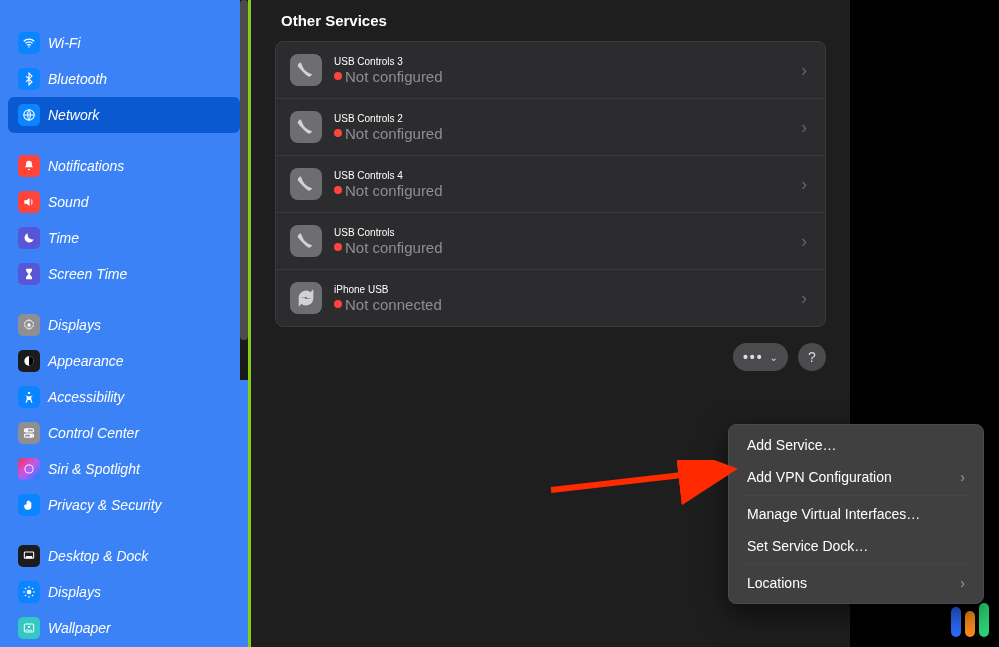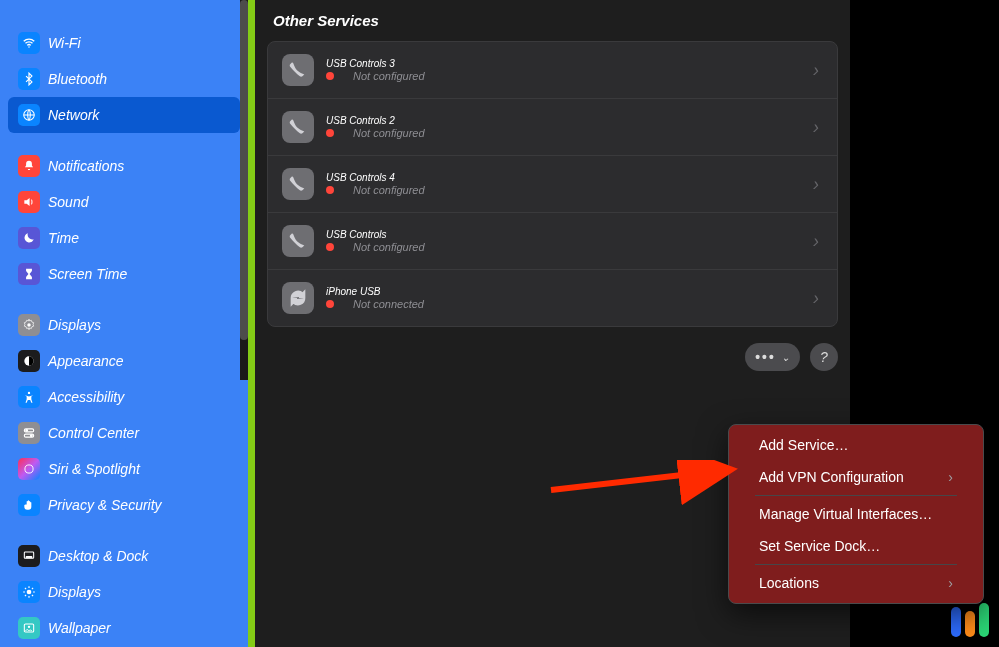--- a/index.html
+++ b/index.html
@@ -24,37 +24,37 @@
   .i-screentime { background: #5856d6; }
   .i-general { background: #8e8e93; }
   .i-appearance { background: #1c1c1e; }
   .i-accessibility { background: #0a84ff; }
   .i-control { background: #8e8e93; }
   .i-siri { background: linear-gradient(135deg,#ff2d55,#bf5af2,#0a84ff); }
   .i-privacy { background: #0a84ff; }
   .i-desktop { background: #1c1c1e; }
   .i-displays { background: #0a84ff; }
   .i-wallpaper { background: #34c8c4; }
-  .main { flex: 1; border-left: 7px solid #84cc16; padding: 10px 12px; overflow: visible; position: relative; font-style: italic; }
+  .main { flex: 1; border-left: 3px solid #84cc16; padding: 10px 24px; overflow: visible; position: relative; }
   .section-title { font-weight: 700; font-size: 15px; color: #ffffff; margin-bottom: 12px; margin-left: 6px; margin-top: 2px; }
   .services { background: #2c2c2e; border: 1px solid #3a3a3c; border-radius: 8px; }
   .service-row { display: flex; align-items: center; padding: 12px 14px; border-bottom: 1px solid #3a3a3c; cursor: pointer; position: relative; }
   .service-row:last-child { border-bottom: none; }
   .sv-icon { width: 32px; height: 32px; background: #6e6e72; border-radius: 8px; display: flex; align-items: center; justify-content: center; margin-right: 12px; flex-shrink: 0; }
   .sv-icon svg { width: 22px; height: 22px; fill: #d1d1d6; }
   .sv-text { flex: 1; }
   .sv-name { font-size: 10px; color: #fff; }
-  .sv-status { font-size: 11px; color: #8e8e93; display: flex; align-items: center; gap: 19px; margin-top: 1px; }
+  .sv-status { font-size: 15px; color: #8e8e93; display: flex; align-items: center; gap: 3px; margin-top: 1px; }
   .dot { width: 8px; height: 8px; border-radius: 50%; background: #ff453a; display: inline-block; }
   .chev { color: #656569; font-size: 18px; padding: 0 4px; }
   .actions { display: flex; justify-content: flex-end; gap: 10px; margin-top: 16px; }
   .circle-btn { min-width: 28px; height: 28px; border-radius: 28px; background: #4b4b4e; display: flex; align-items: center; justify-content: center; cursor: pointer; padding: 0 10px; color: #dcdcdc; font-size: 14px; gap: 6px; }
   .dots { letter-spacing: 2px; font-weight: 700; }
 
-  .popup { position: absolute; top: 424px; left: 728px; width: 256px; background: #7f1d1d; border: 1px solid #4a4a4c; border-radius: 8px; box-shadow: 0 10px 30px rgba(0,0,0,0.6); padding: 4px 16px; z-index: 10; }
+  .popup { position: absolute; top: 424px; left: 728px; width: 256px; background: #404040; border: 1px solid #4a4a4c; border-radius: 8px; box-shadow: 0 10px 30px rgba(0,0,0,0.6); padding: 4px 4px; z-index: 10; }
   .popup-item { display: flex; align-items: center; justify-content: space-between; padding: 8px 14px; font-size: 14px; color: #fff; cursor: pointer; }
   .popup-sep { height: 1px; background: #464649; margin: 2px 10px; }
   .popup-chev { color: #9e9ea2; font-size: 14px; }
 
   .arrow { position: absolute; top: 460px; left: 546px; z-index: 20; pointer-events:none; }
 
   .logo { position: absolute; bottom: 10px; right: 10px; display: flex; gap: 4px; align-items: flex-end; }
   .logo span { width: 10px; border-radius: 5px; display: inline-block; }
   .l1 { background: #2d6cff; height: 30px; }
   .l2 { background: #ff8c1a; height: 26px; }

